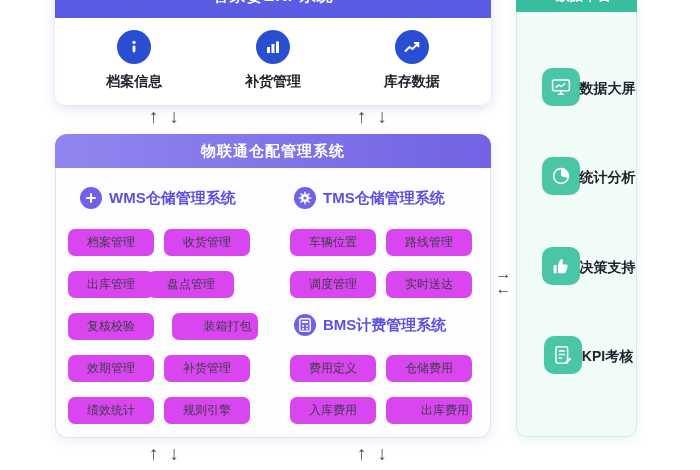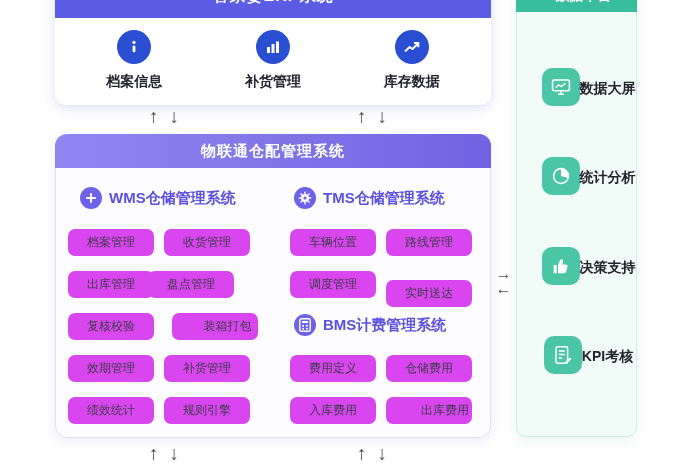--- a/index.html
+++ b/index.html
@@ -158,21 +158,21 @@
   <div class="chip" style="left:12px;  top:178px;">复核校验</div>
   <div class="chip" style="left:116px; top:178px;padding-left:25px;">装箱打包</div>
   <div class="chip" style="left:12px;  top:220px;">效期管理</div>
   <div class="chip" style="left:108px; top:220px;">补货管理</div>
   <div class="chip" style="left:12px;  top:262px;">绩效统计</div>
   <div class="chip" style="left:108px; top:262px;">规则引擎</div>
 
   <div class="chip" style="left:234px; top:94px;">车辆位置</div>
   <div class="chip" style="left:330px; top:94px;">路线管理</div>
   <div class="chip" style="left:234px; top:136px;">调度管理</div>
-  <div class="chip" style="left:330px; top:136px;margin-top:9px;">实时送达</div>
+  <div class="chip" style="left:330px; top:136px;">实时送达</div>
 
   <div class="chip" style="left:234px; top:220px;">费用定义</div>
   <div class="chip" style="left:330px; top:220px;">仓储费用</div>
   <div class="chip" style="left:234px; top:262px;">入库费用</div>
   <div class="chip" style="left:330px; top:262px;padding-left:32px;">出库费用</div>
 </div>
 
 <div class="harrows">
   <span>→</span>
   <span>←</span>

